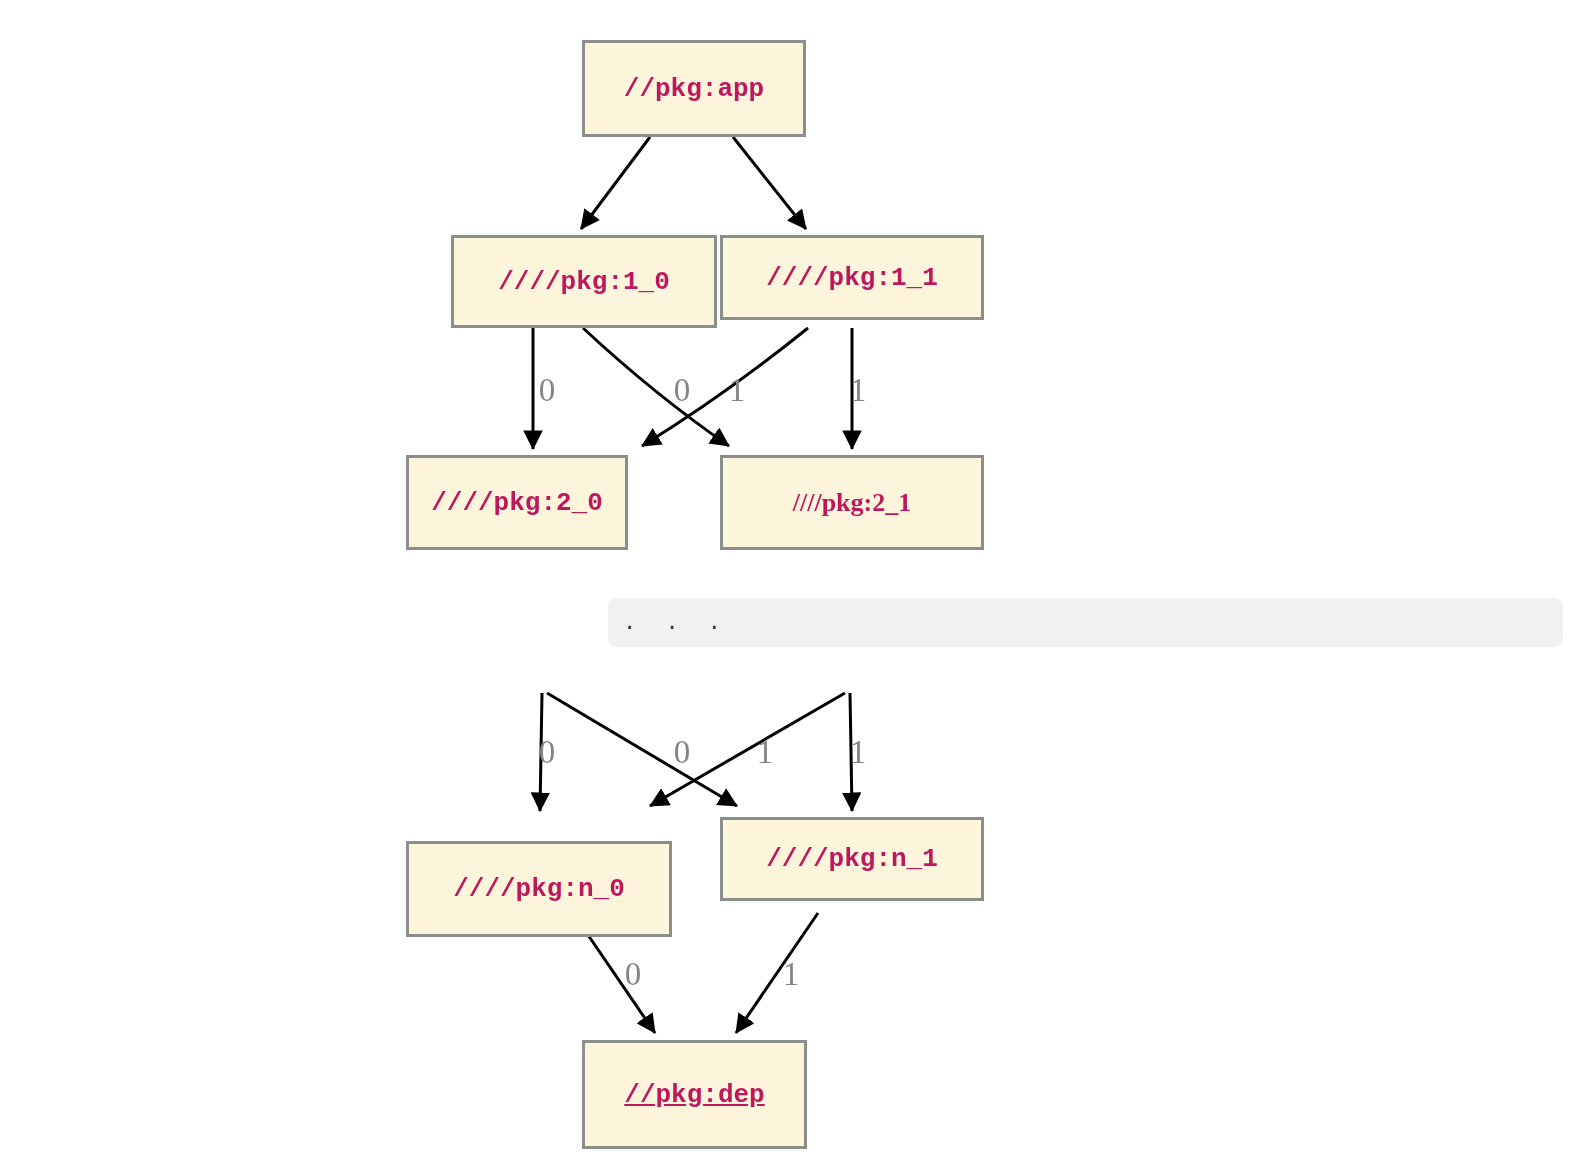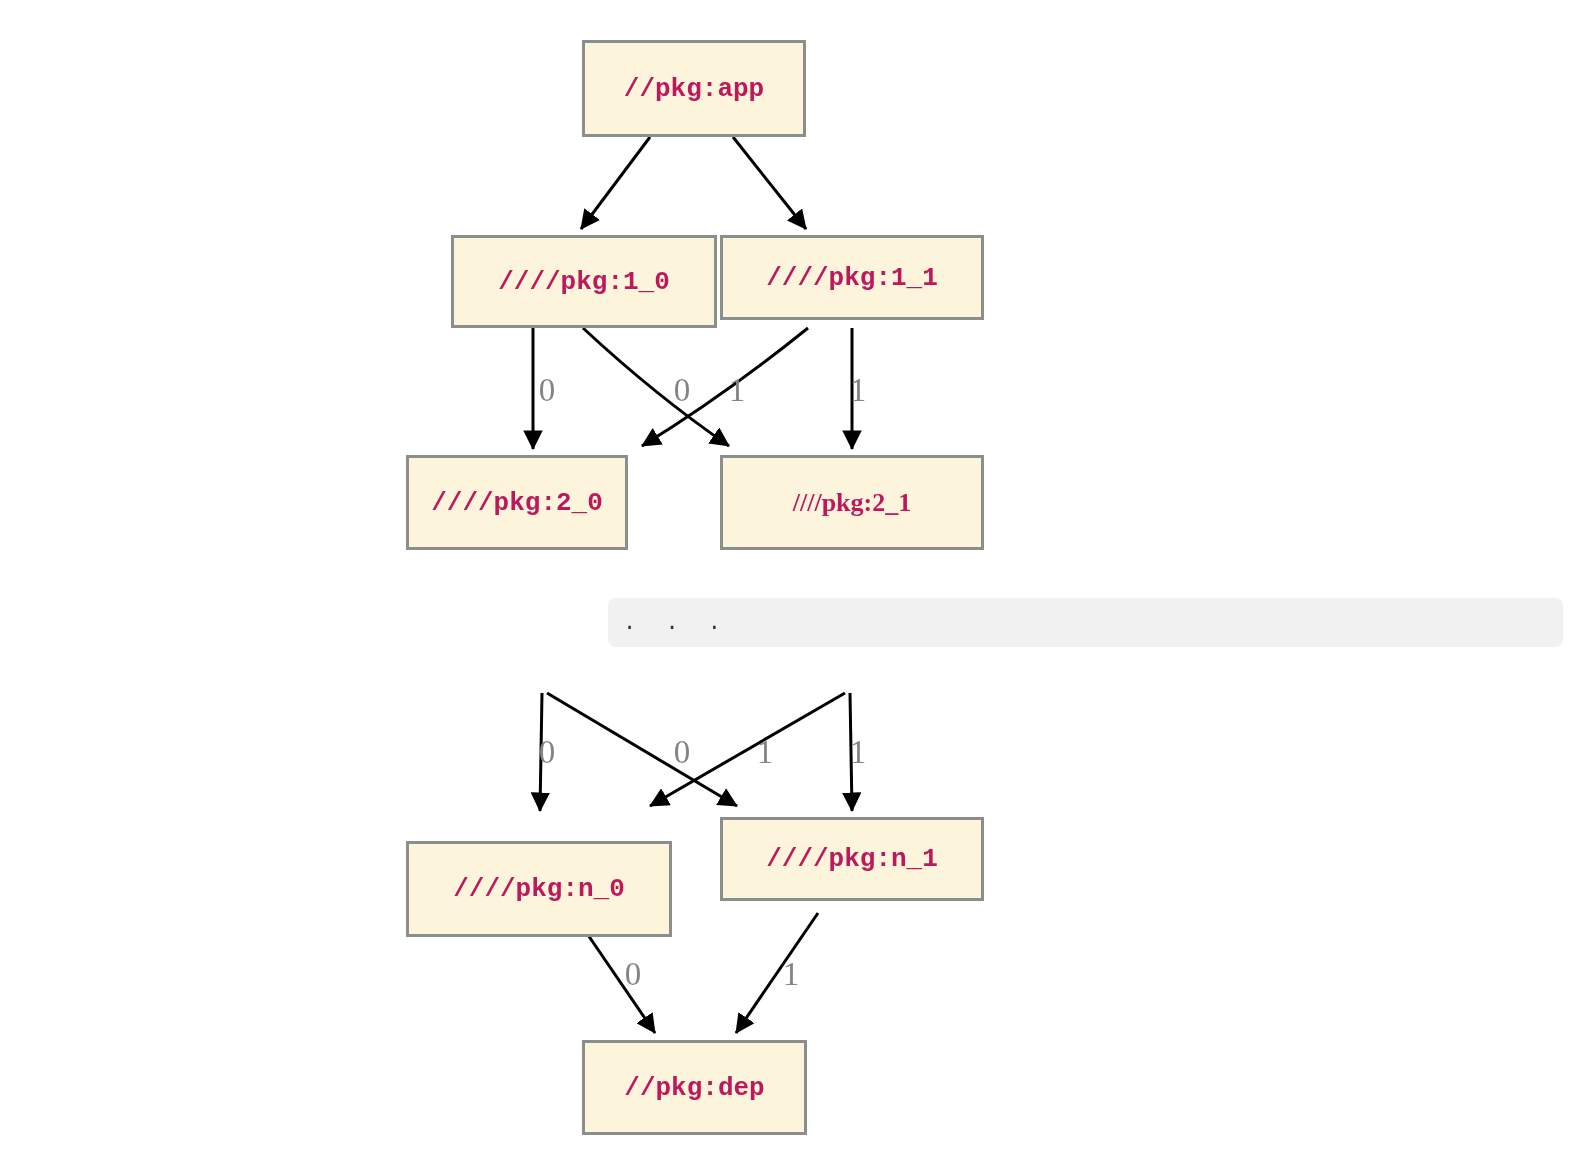--- a/index.html
+++ b/index.html
@@ -56,21 +56,21 @@
     color: var(--band_text);
   }
   
   .n-app  { left: 582px; top: 40px;   width: 224px; height: 97px; }
   .n-1_0  { left: 406px; top: 235px;  width: 266px; height: 93px; margin-left: 45px; }
   .n-1_1  { left: 720px; top: 235px;  width: 264px; height: 85px; }
   .n-2_0  { left: 406px; top: 455px;  width: 222px; height: 95px; }
   .n-2_1  { left: 720px; top: 455px;  width: 264px; height: 95px; font-family: Liberation Serif, serif; }
   .n-n_0  { left: 406px; top: 817px;  width: 266px; height: 96px; margin-top: 24px; }
   .n-n_1  { left: 720px; top: 817px;  width: 264px; height: 84px; }
-  .n-dep  { left: 582px; top: 1040px; width: 225px; height: 95px; }
+  .n-dep  { left: 582px; top: 1040px; width: 225px; height: 109px; text-decoration: underline; }
 </style>
 </head>
 <body>
 
 <svg id="edge-canvas" viewBox="0 0 1592 1162" xmlns="http://www.w3.org/2000/svg">
   <defs>
     <marker id="arrow" viewBox="0 0 10 10" refX="9.5" refY="5" markerWidth="6.5" markerHeight="6.5" orient="auto">
       <path d="M0,0 L10,5 L0,10 Z" fill="#000000"></path>
     </marker>
   </defs>

